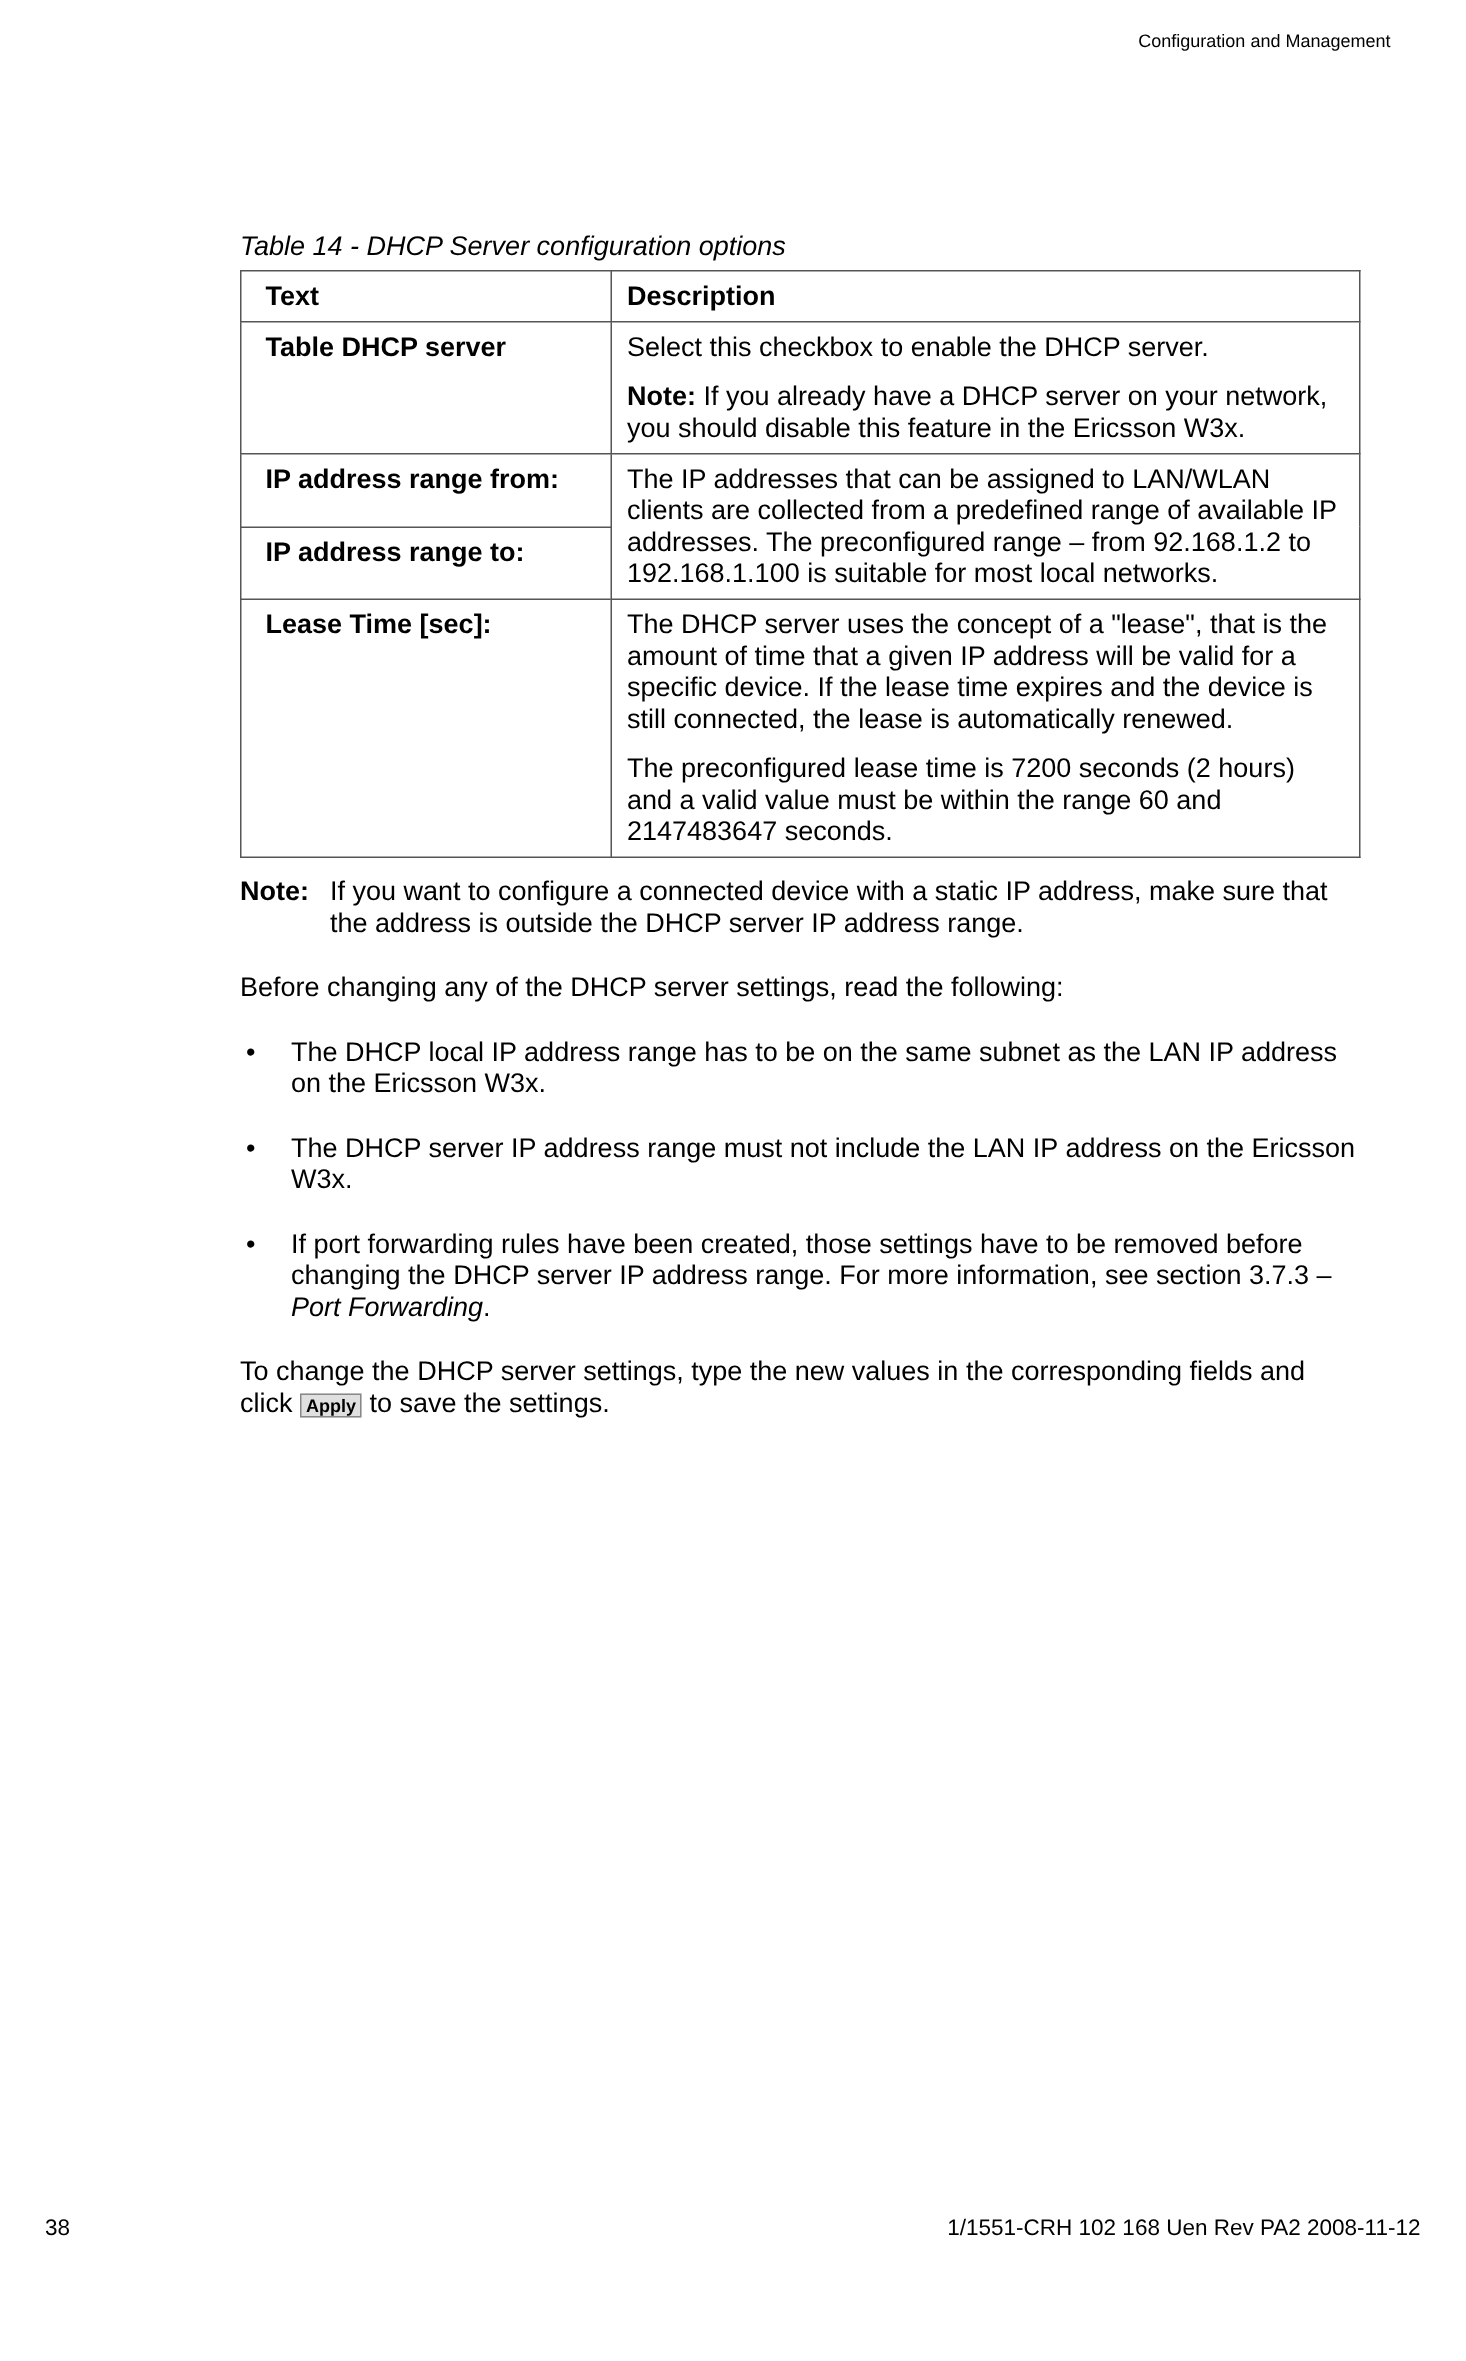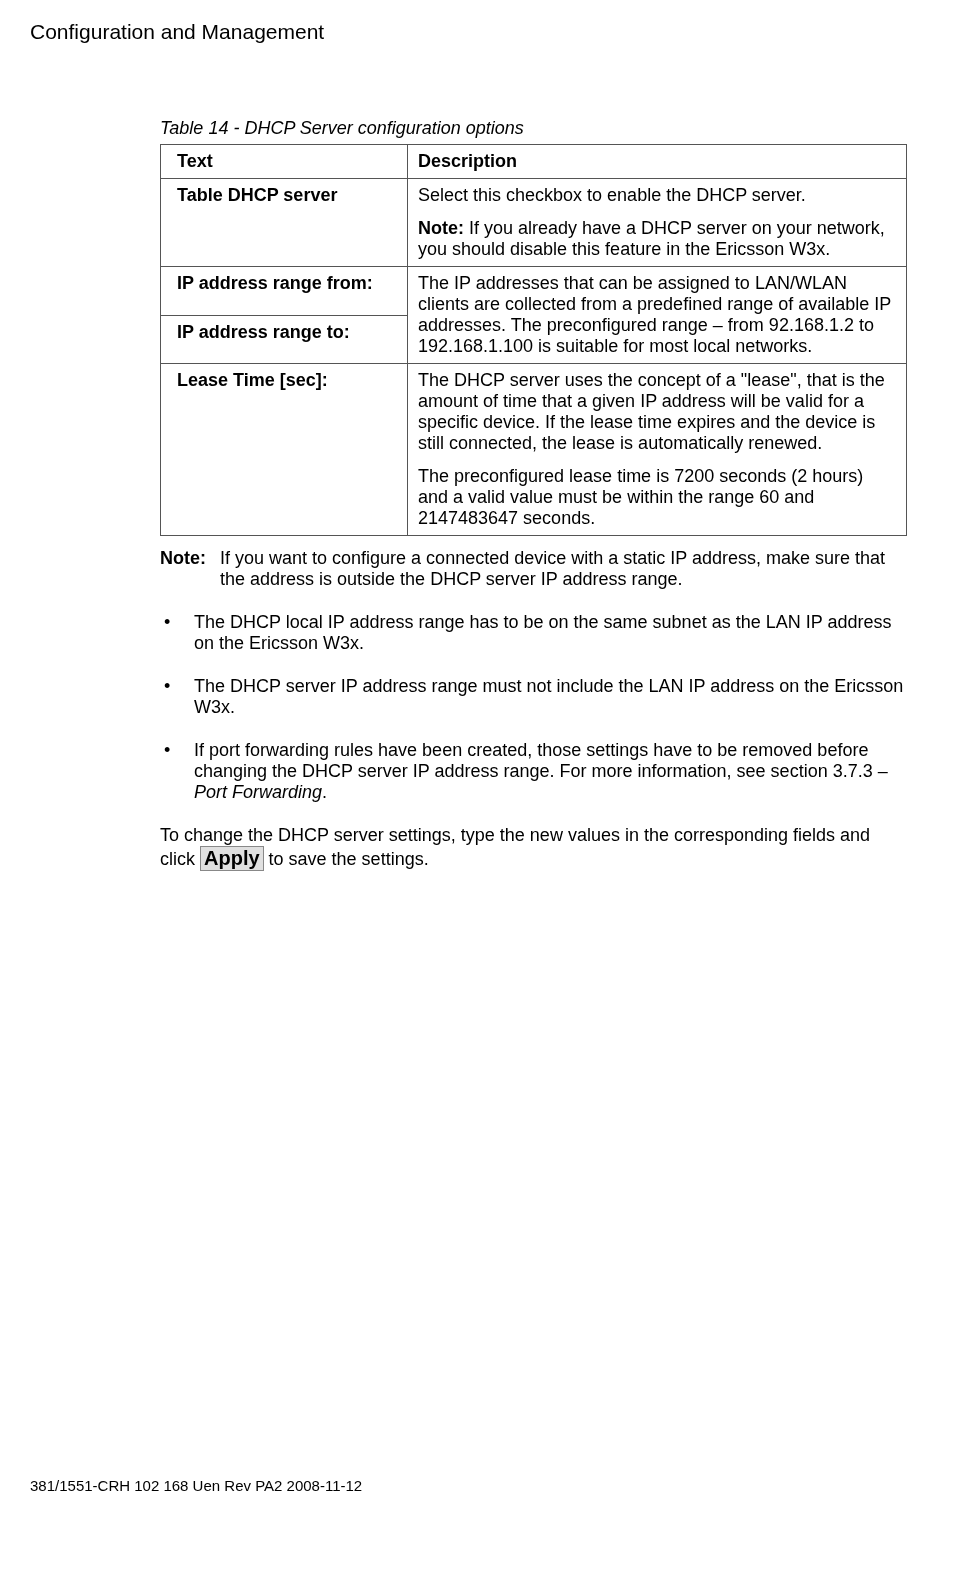--- a/index.html
+++ b/index.html
@@ -11,23 +11,24 @@
       background: #fff;
       width: 977px;
     }
     .page {
       padding: 20px 50px 40px 50px;
       position: relative;
       min-height: 1500px;
       box-sizing: border-box;
     }
     .header {
-      font-size: 21px;
-      margin-bottom: 74px;
+      font-size: 12px;
+      margin-bottom: 120px;
       margin-left: -20px;
+      text-align: right;
     }
     .content {
       margin-left: 110px;
       margin-right: 20px;
     }
     .table-caption {
       font-style: italic;
       margin-bottom: 5px;
       margin-top: 26px;
     }
@@ -94,33 +95,33 @@
       flex: 1;
     }
     .ital {
       font-style: italic;
     }
     .apply-btn {
       display: inline-block;
       background: #e0e0e0;
       border: 1px solid #888;
       font-weight: bold;
-      font-size: 20px;
+      font-size: 12px;
       padding: 0px 3px;
       font-family: Arial, Helvetica, sans-serif;
       vertical-align: baseline;
     }
     .footer {
       position: absolute;
       bottom: 6px;
       left: 30px;
       right: 30px;
       font-size: 15px;
       display: flex;
-      justify-content: flex-start;
+      justify-content: space-between;
     }
   </style>
 </head>
 <body>
 
 <div class="page">
   <div class="header">Configuration and Management</div>
 
   <div class="content">
 
@@ -154,20 +155,21 @@
         </td>
       </tr>
     </tbody>
       </table>
 
     <div class="note-block">
       <div class="note-label">Note:</div>
       <div class="note-text">If you want to configure a connected device with a static IP address, make sure that the address is outside the DHCP server IP address range.</div>
     </div>
 
+    <p class="body-para">Before changing any of the DHCP server settings, read the following:</p>
 
     <ul class="bullets">
       <li>
         <span class="dot">•</span>
         <span class="litext">The DHCP local IP address range has to be on the same subnet as the LAN IP address on the Ericsson W3x.</span>
       </li>
       <li>
         <span class="dot">•</span>
         <span class="litext">The DHCP server IP address range must not include the LAN IP address on the Ericsson W3x.</span>
       </li>

